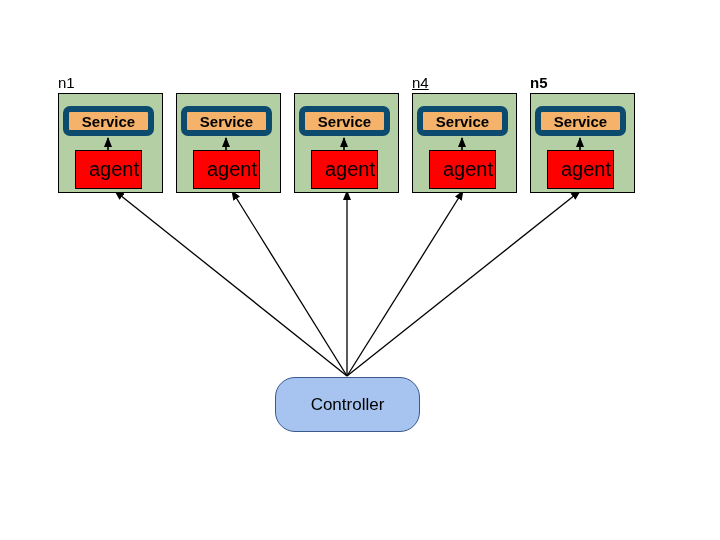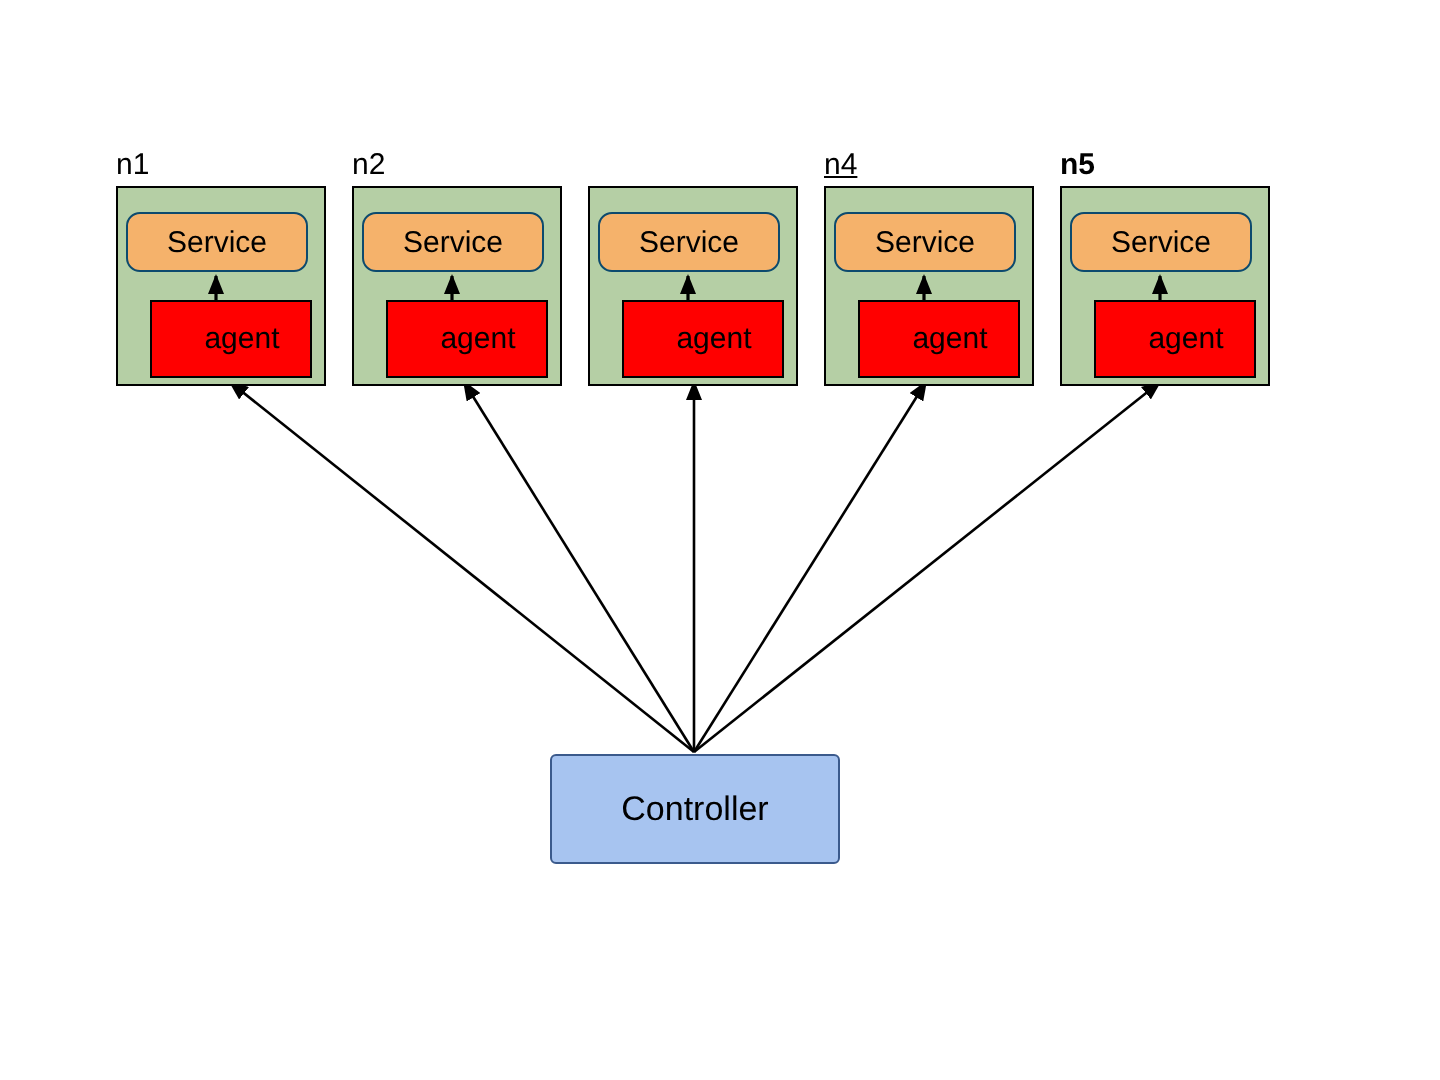--- a/index.html
+++ b/index.html
@@ -41,54 +41,55 @@
     border: 1px solid #000000;
     box-sizing: border-box;
   }
   .service-box {
     position: absolute;
     left: 4px;
     top: 12px;
     width: 91px;
     height: 30px;
     background: #f5b26b;
-    border: 1px solid #0c4a6e;
+    border: 6px solid #0c4a6e;
     border-radius: 7px;
     box-sizing: border-box;
     display: flex;
     align-items: center;
     justify-content: center;
     font-size: 15px;
     color: #000000;
+    font-weight: bold;
   }
   .agent-box {
     position: absolute;
     left: 16px;
     top: 56px;
-    width: 81px;
+    width: 67px;
     height: 39px;
     background: #ff0000;
     border: 1px solid #000000;
     box-sizing: border-box;
     display: flex;
     align-items: center;
     justify-content: center;
-    font-size: 15px;
+    font-size: 20px;
     color: #000000;
     padding-left: 11px;
   }
   .controller-box {
     position: absolute;
     left: 275px;
     top: 377px;
     width: 145px;
     height: 55px;
     background: #a7c4f0;
     border: 1px solid #3b5a8c;
-    border-radius: 3px;
+    border-radius: 20px;
     box-sizing: border-box;
     display: flex;
     align-items: center;
     justify-content: center;
     font-size: 17px;
     color: #000000;
   }
 </style>
 </head>
 <body>
@@ -112,21 +113,20 @@
 
   <div class="node-label" style="left:58px;">n1</div>
   <div class="node-box" style="left:58px;">
     <div class="service-box">Service</div>
     <svg class="inner-arrow" style="position:absolute;left:0;top:0;width:105px;height:100px;">
       <line x1="49" y1="56" x2="49" y2="44" stroke="#000000" stroke-width="1.6" marker-end="url(#arrowhead)"></line>
     </svg>
     <div class="agent-box">agent</div>
   </div>
 
-  <div class="node-label" style="left:176px;">n2</div>
   <div class="node-box" style="left:176px;">
     <div class="service-box">Service</div>
     <svg class="inner-arrow" style="position:absolute;left:0;top:0;width:105px;height:100px;">
       <line x1="49" y1="56" x2="49" y2="44" stroke="#000000" stroke-width="1.6" marker-end="url(#arrowhead)"></line>
     </svg>
     <div class="agent-box">agent</div>
   </div>
 
   <div class="node-box" style="left:294px;">
     <div class="service-box">Service</div>

